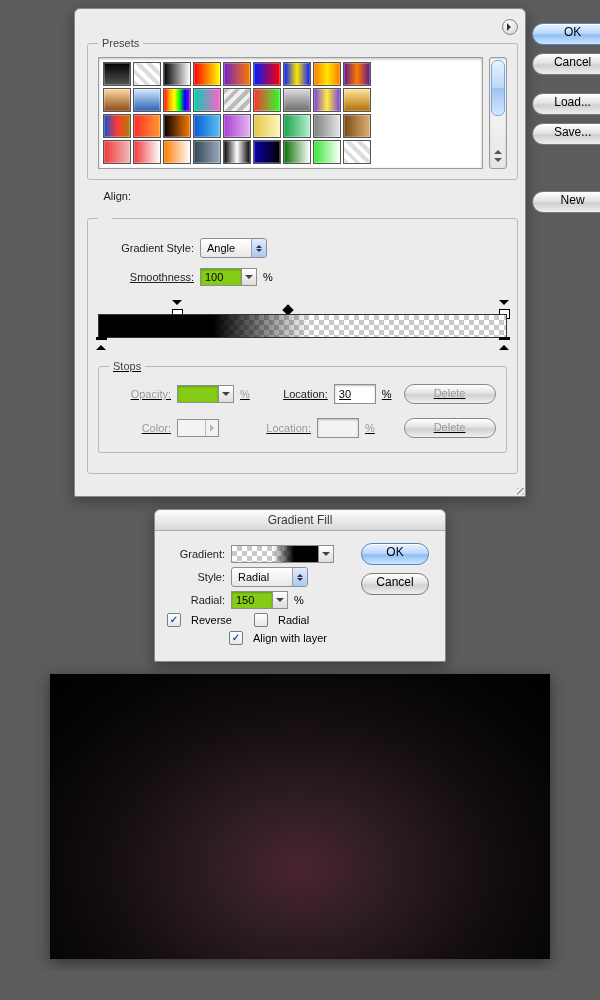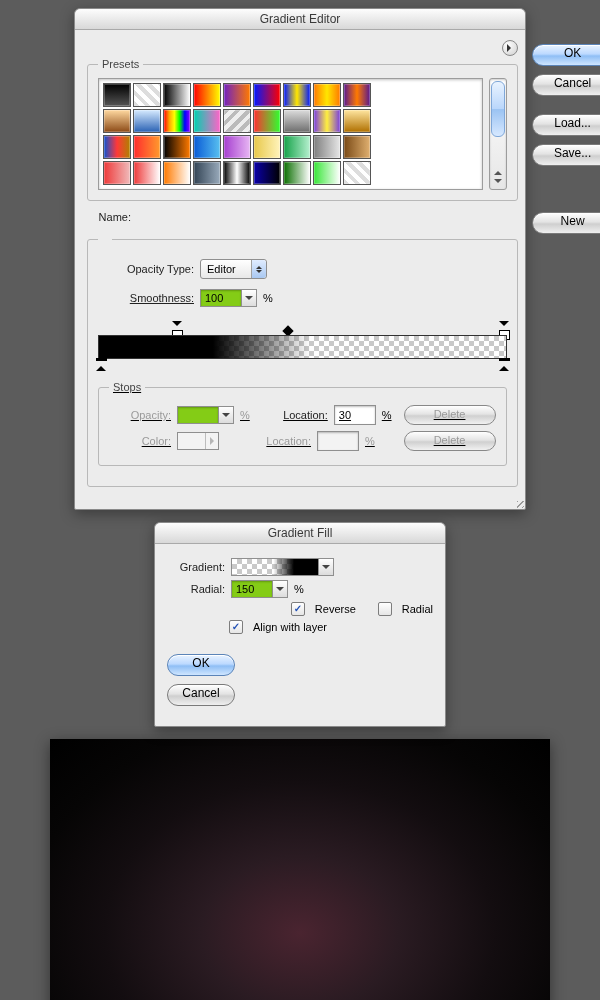--- a/index.html
+++ b/index.html
@@ -85,21 +85,20 @@
   
   .result{width:500px;height:285px;margin:10px auto 12px auto;box-shadow:0 4px 14px rgba(0,0,0,.45);
     background:radial-gradient(ellipse at 50% 68%,#4a2430 0%,#2a1b22 28%,#130d10 55%,#060505 78%,#000 100%);}
 </style>
 </head>
 <body>
 
 <div class="stage">
 
   <div class="dialog" style="width:450px;margin:8px auto 12px auto;">
-    <div class="titlebar">Gradient Editor</div>
     <div class="dlg-body" style="display:flex;gap:14px;">
       <div style="flex:1;">
 
         <div style="display:flex;align-items:center;margin-bottom:2px;">
           <span style="width:10px;"></span>
           <span style="flex:1;"></span>
           <span class="fly"></span>
         </div>
 
         <fieldset>
@@ -145,29 +144,29 @@
               </div>
             <div class="presets-scroll">
               <div class="thumb"></div>
               <div class="arr up"></div>
               <div class="arr dn"></div>
             </div>
           </div>
         </fieldset>
 
         <div class="row" style="margin:10px 0;">
-          <label class="align" style="width:44px;">Name:</label>
+          <label class="align" style="width:44px;">Align:</label>
         </div>
 
         <fieldset style="padding-top:10px;">
           <legend style="visibility:hidden;">x</legend>
           <div class="row">
-            <label class="align" style="width:96px;">Opacity Type:</label>
+            <label class="align" style="width:96px;">Gradient Style:</label>
             <span class="select">
-              <span class="sel-val">Editor</span>
+              <span class="sel-val">Angle</span>
               <span class="sel-arrows"></span>
             </span>
           </div>
           <div class="row" style="margin-top:10px;">
             <label class="align" style="width:96px;text-decoration:underline;">Smoothness:</label>
             <span class="num-input">
               <input value="100" style="">
               <span class="dd"></span>
             </span>
             <span>%</span>
@@ -209,21 +208,21 @@
               </span>
               <span style="color:#9a9a9a;">%</span>
               <span style="width:8px;"></span>
               <label class="align" style="width:58px;">Location:</label>
               <input class="text-input" style="width: 32px;" value="30">
               <span>%</span>
               <span style="flex:1;"></span>
               <span class="aqua-pill" style="color:#9a9a9a;">Delete</span>
             </div>
 
-            <div class="row" style="margin-top:6px;">
+            <div class="row" style="margin-top:14px;">
               <label class="align" style="width:62px;color:#9a9a9a;">Color:</label>
               <span class="color-well">
                   <span class="go"></span>
                 </span>
               <span style="width:22px;"></span>
               <label class="align" style="width:58px;color:#9a9a9a;">Location:</label>
               <input class="text-input dis" disabled="" style="width: 32px;" value="">
               <span style="color:#9a9a9a;">%</span>
               <span style="flex:1;"></span>
               <span class="aqua-pill" style="color:#9a9a9a;">Delete</span>
@@ -240,40 +239,47 @@
         <div class="aqua-btn">Save...</div>
         <div style="height:38px;"></div>
         <div class="aqua-btn">New</div>
       </div>
     </div>
     <div class="scrollbar-both"></div>
   </div>
 
   <div class="dialog" style="width:290px;margin:0 auto 12px auto;">
     <div class="titlebar">Gradient Fill</div>
-    <div class="dlg-body" style="display:flex;gap:14px;flex-direction:column;">
+    <div class="dlg-body" style="display:flex;gap:14px;">
       <div style="flex:1;">
         <div class="row">
           <label class="align" style="width:58px;">Gradient:</label>
           <span class="num-input" style="height:18px;">
             <span class="checker" style="width:86px;border:1px solid #8f8f8f;border-right:none;position:relative;">
               <span style="position:absolute;inset:0;background:linear-gradient(90deg,rgba(0,0,0,0) 0%,rgba(0,0,0,0) 48%,#000 72%,#000 100%);"></span>
             </span>
             <span class="dd"></span>
           </span>
         </div>
         <div class="row">
+          <label class="align" style="width:58px;">Style:</label>
+          <span class="select">
+            <span class="sel-val" style="min-width:48px;">Radial</span>
+            <span class="sel-arrows"></span>
+          </span>
+        </div>
+        <div class="row">
           <label class="align" style="width:58px;">Radial:</label>
           <span class="num-input">
             <input value="150" style="">
             <span class="dd"></span>
           </span>
           <span>%</span>
         </div>
-        <div class="row" style="justify-content:flex-end;">
+        <div class="row" style="">
           <span class="chk checked"></span>
           <span>Reverse</span>
           <span style="width:10px;"></span>
           <span class="chk"></span>
           <span>Radial</span>
         </div>
         <div class="row" style="margin-left:62px;">
           <span class="chk checked"></span>
           <span>Align with layer</span>
         </div>

